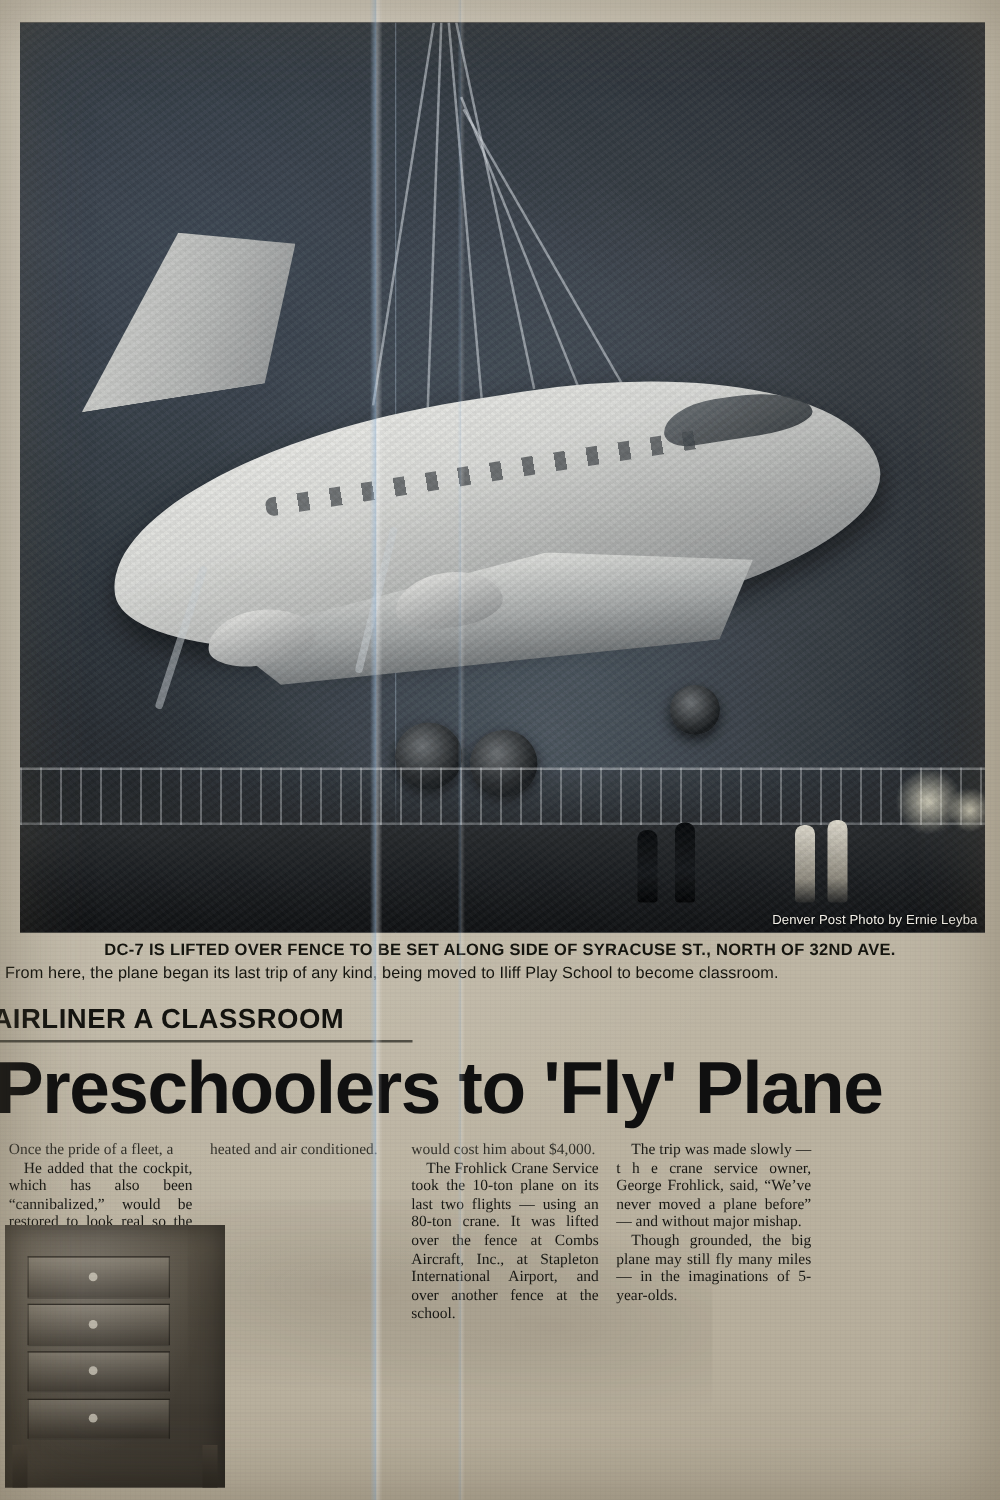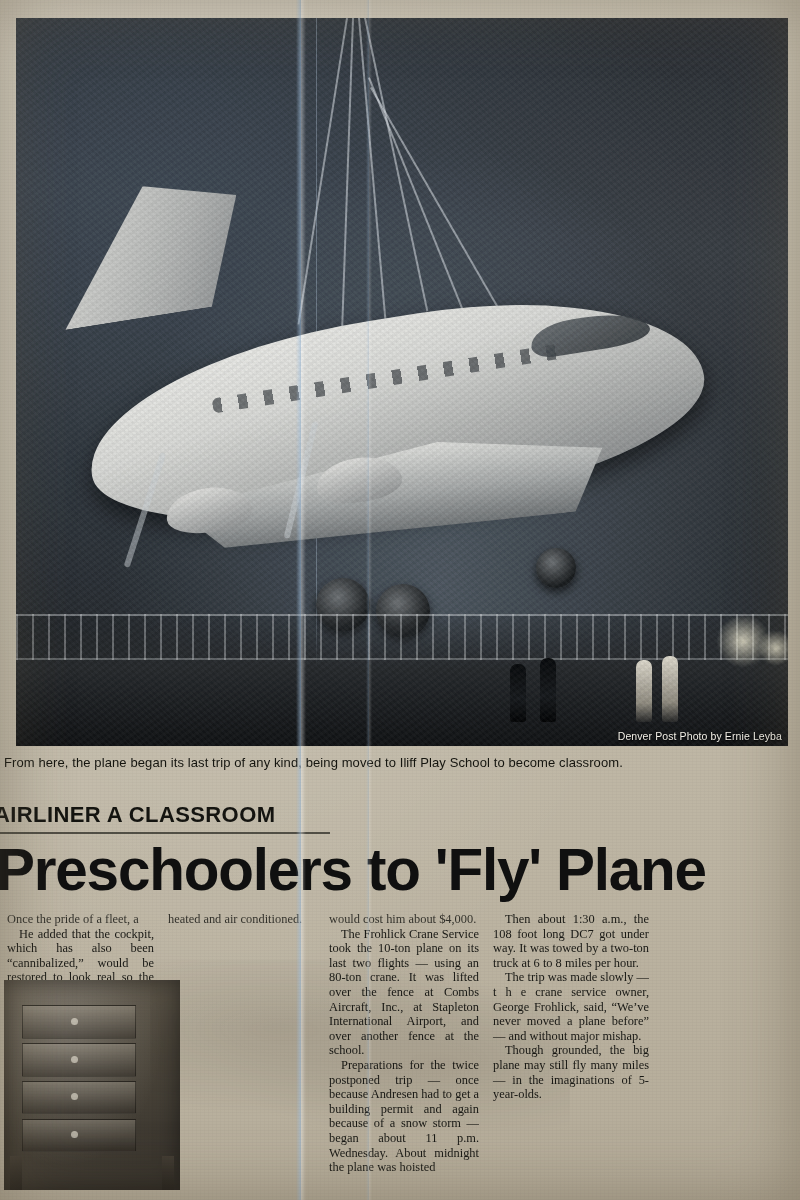--- a/index.html
+++ b/index.html
@@ -357,20 +357,21 @@
     <div class="figure light" style="left:646px; height:66px;"></div>
     <div class="glow" style="left:700px; top:596px; width:54px; height:54px;"></div>
     <div class="glow" style="left:742px; top:612px; width:36px; height:36px;"></div>
 
     <div class="photo-noise"></div>
 
     <div class="photo-credit">Denver Post Photo by Ernie Leyba</div>
   </div>
 
   <div class="caption">
+    <div class="line1">DC-7 IS LIFTED OVER FENCE TO BE SET ALONG SIDE OF SYRACUSE ST., NORTH OF 32ND AVE.</div>
     <div class="line2">From here, the plane began its last trip of any kind, being moved to Iliff Play School to become classroom.</div>
   </div>
 
   <div class="kicker">AIRLINER A CLASSROOM</div>
   <div class="kicker-rule"></div>
   <div class="headline">Preschoolers to 'Fly' Plane</div>
 
   <div class="columns">
 
     <div class="col c1">
@@ -392,25 +393,23 @@
       </div>
     </div>
 
     <div class="col c2">
       <p class="first frag">heated and air conditioned.</p>
     </div>
 
     <div class="col c3">
       <p class="first frag">would cost him about $4,000.</p>
       <p>The Frohlick Crane Service took the 10-ton plane on its last two flights — using an 80-ton crane. It was lifted over the fence at Combs Aircraft, Inc., at Stapleton International Airport, and over another fence at the school.</p>
-      <p>Preparations for the twice postponed trip — once because Andresen had to get a building permit and again because of a snow storm — began about 11 p.m. Wednesday. About midnight the plane was hoisted</p>
     </div>
 
     <div class="col c4">
-      <p>Then about 1:30 a.m., the 108 foot long DC7 got under way. It was towed by a two-ton truck at 6 to 8 miles per hour.</p>
       <p>The trip was made slowly — t h e crane service owner, George Frohlick, said, “We’ve never moved a plane before” — and without major mishap.</p>
       <p>Though grounded, the big plane may still fly many miles — in the imaginations of 5-year-olds.</p>
     </div>
 
   </div>
 
   <div class="bleed"></div>
   <div class="fold f1"></div>
   <div class="fold f2"></div>
   <div class="grain"></div>

